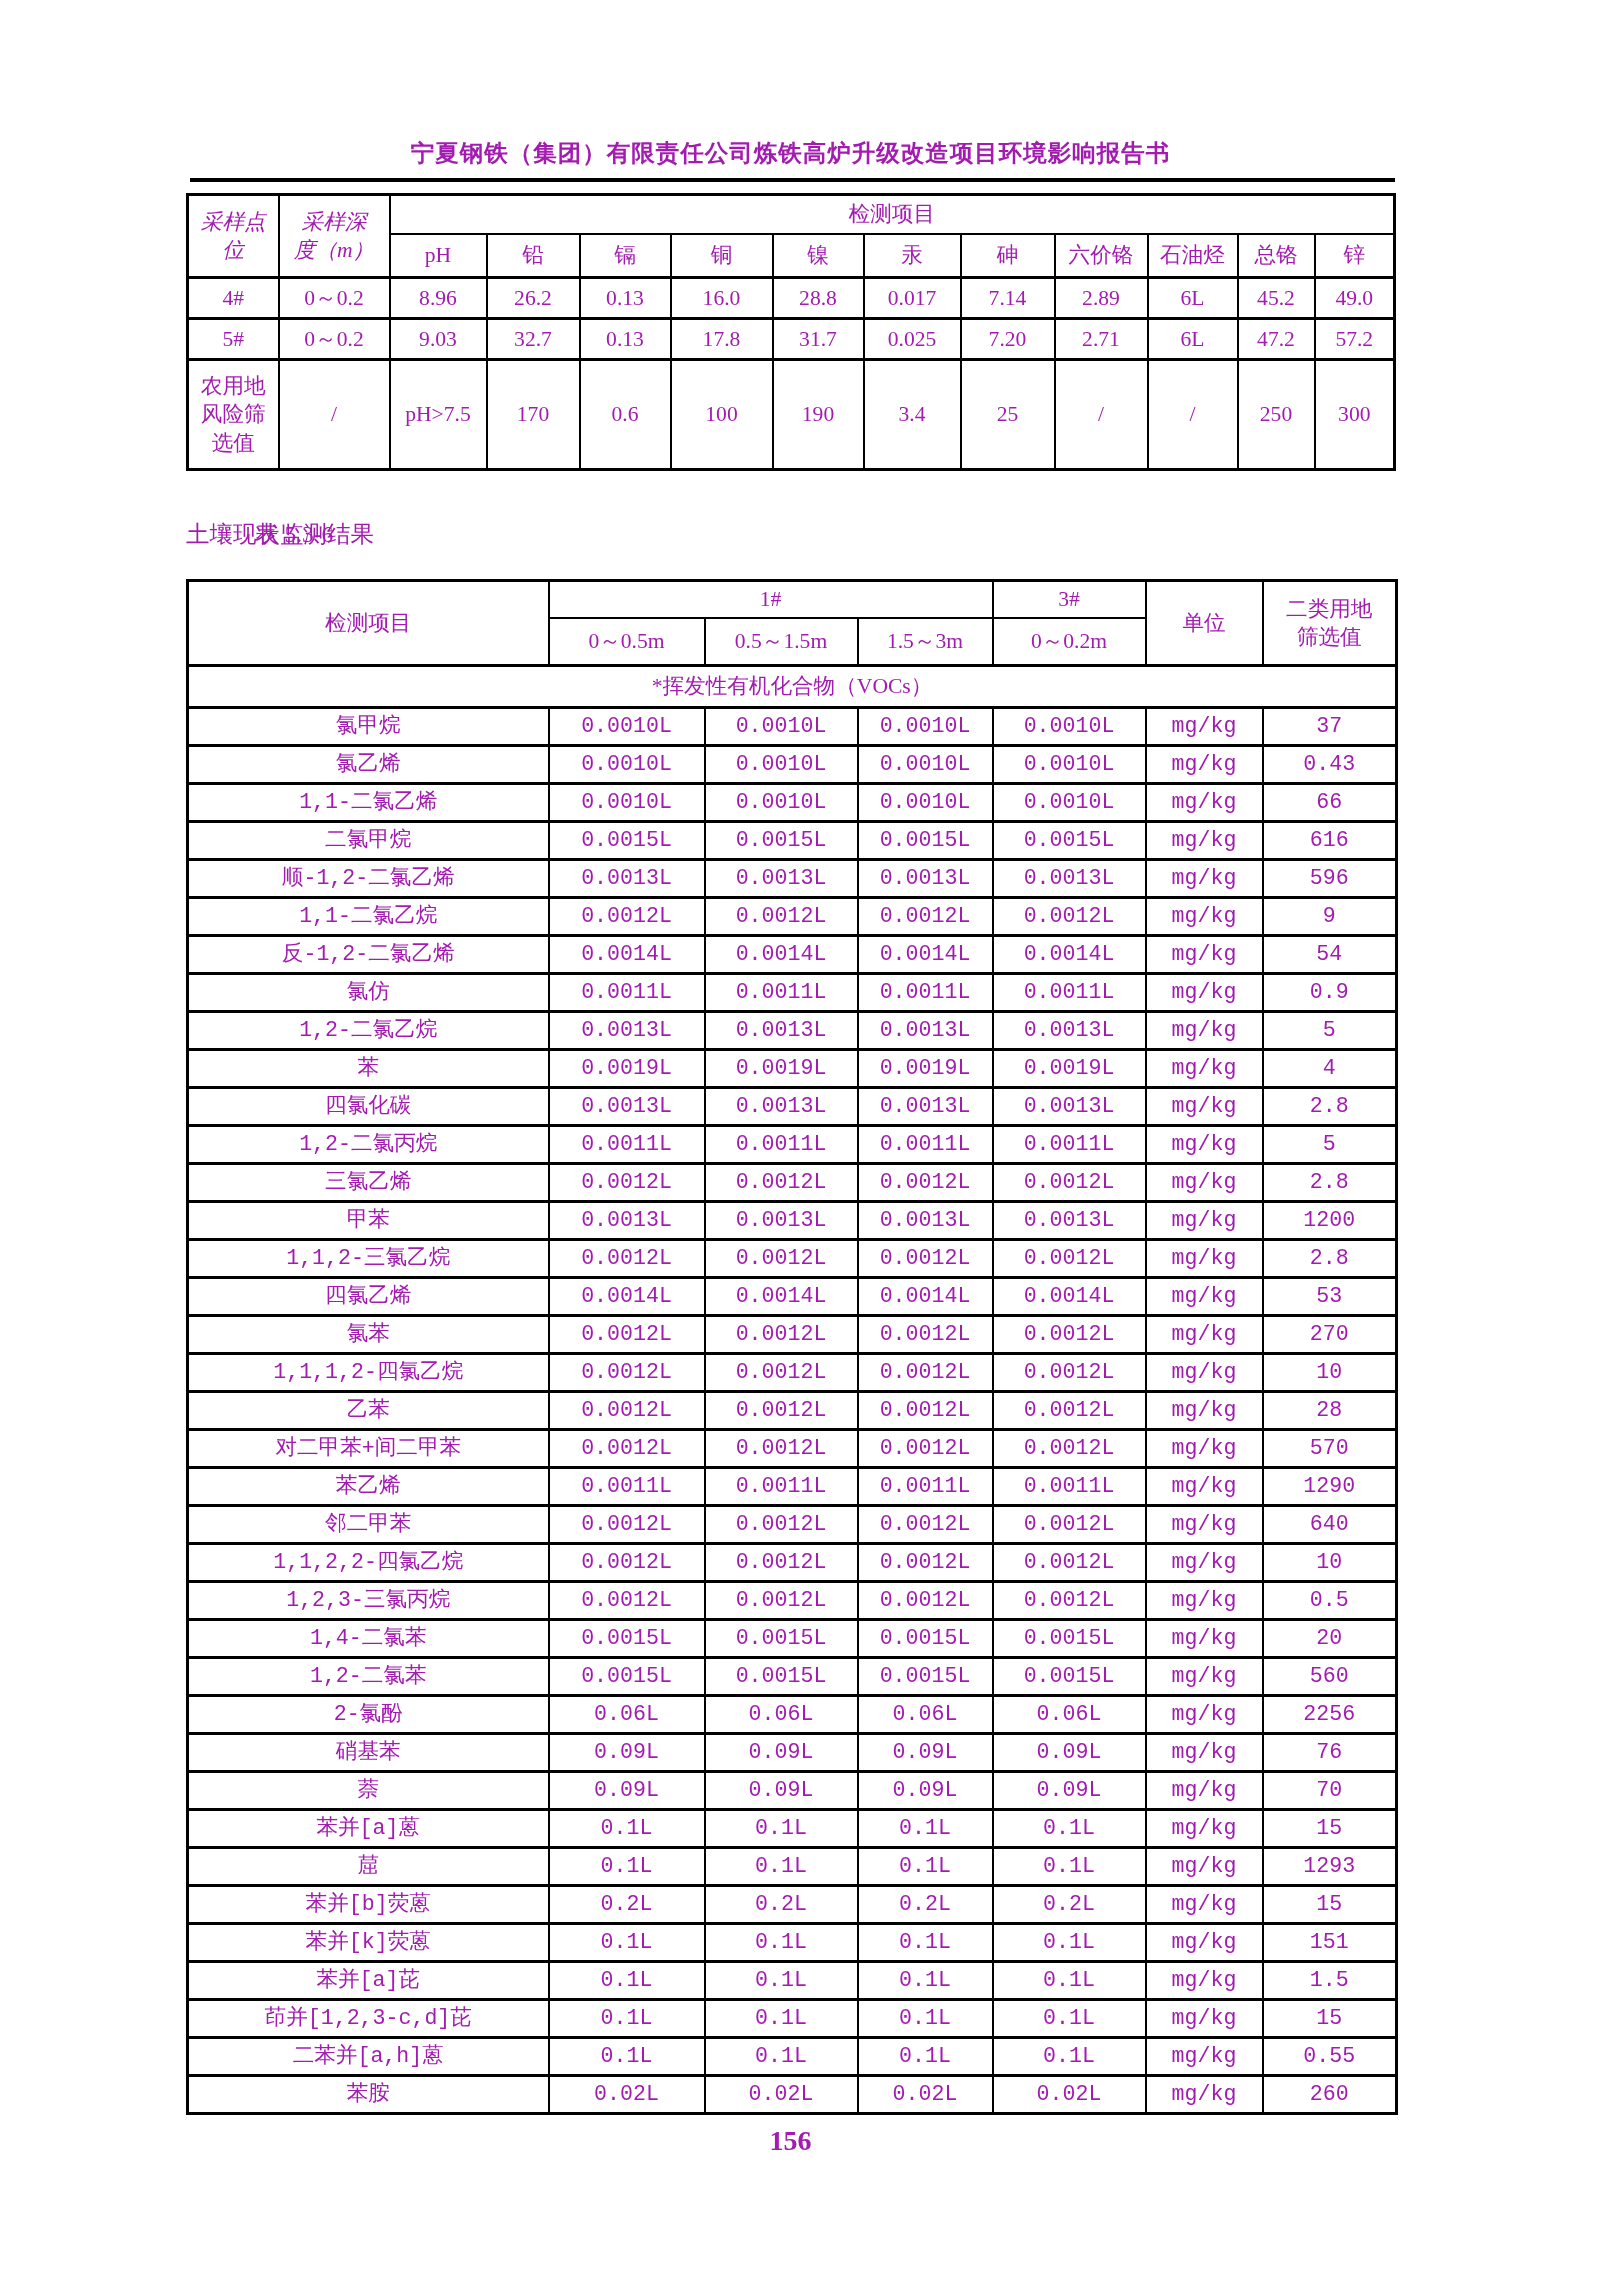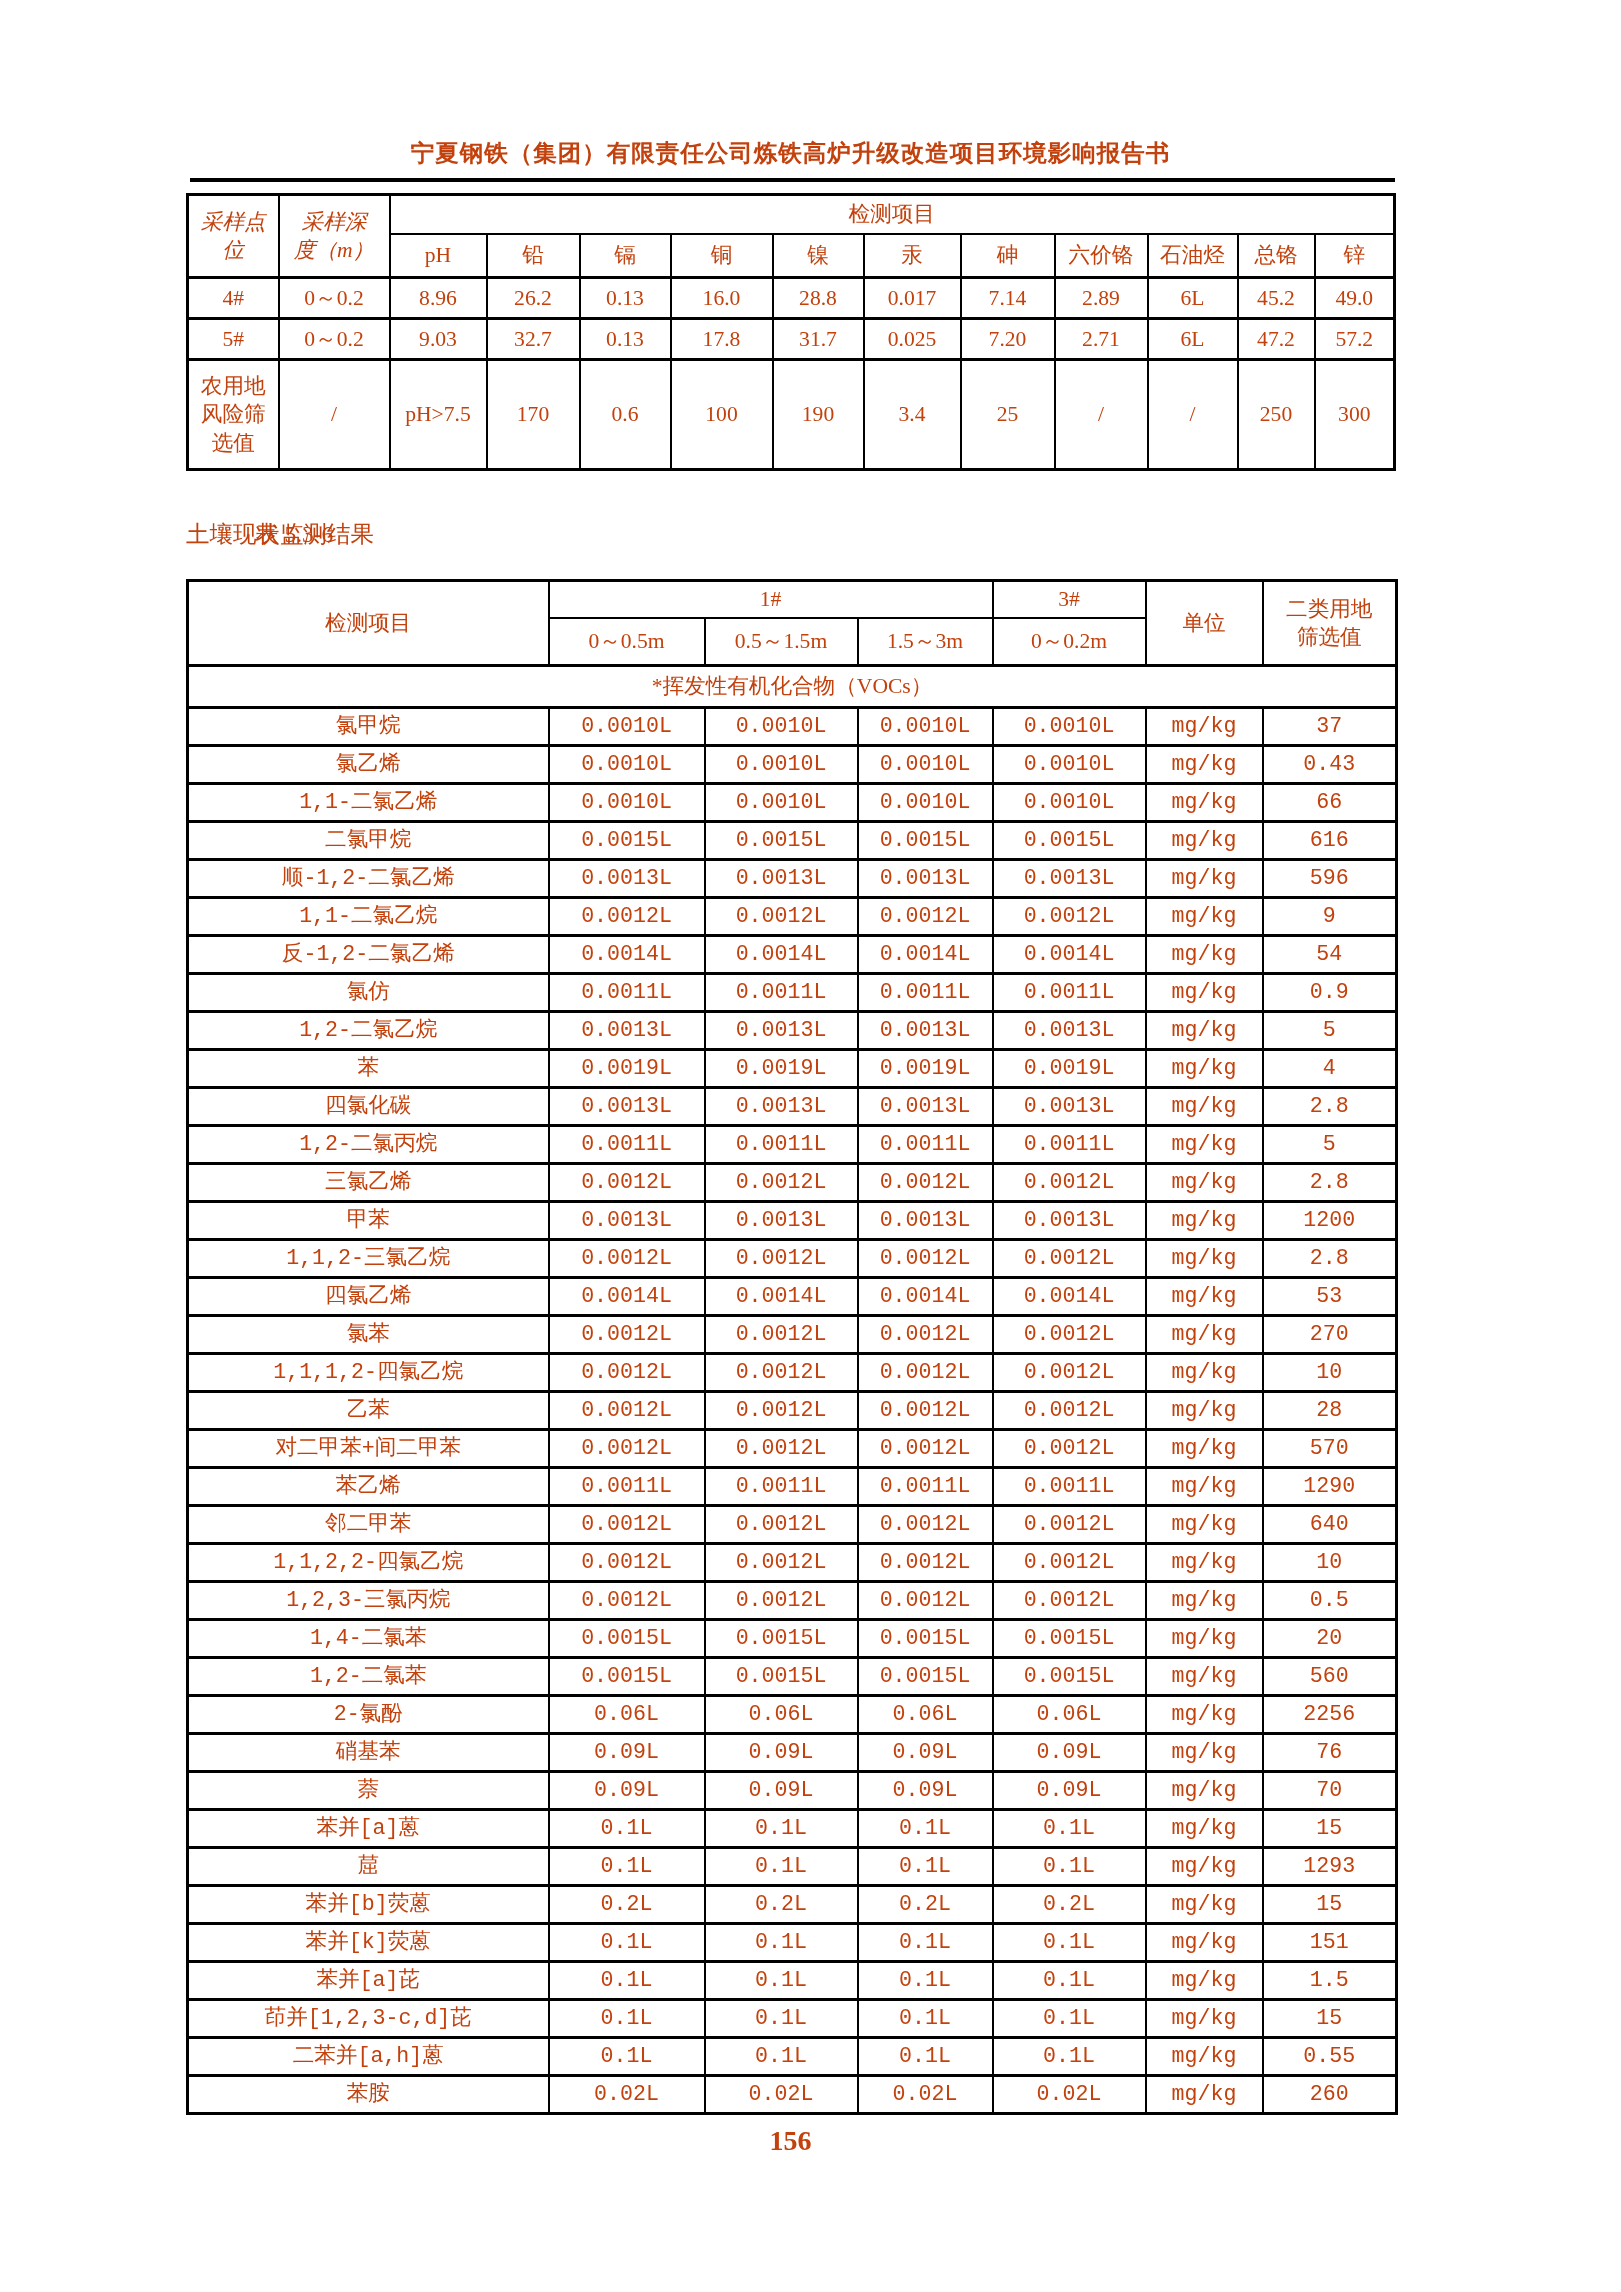--- a/index.html
+++ b/index.html
@@ -2,21 +2,21 @@
 <html><head>
 <meta charset="utf-8">
 <style>
   html, body { margin: 0; padding: 0; background: #888; }
   .page {
     position: relative;
     width: 1621px;
     height: 2293px;
     background: #ffffff;
     font-family: "Liberation Serif", "DejaVu Serif", serif;
-    color: #c2410c;
+    color: #a21caf;
     margin: 0 auto;
     overflow: hidden;
   }
   .content {
     position: absolute;
     left: 186px;
     top: 0;
     width: 1209px;
   }
   .doc-header {

